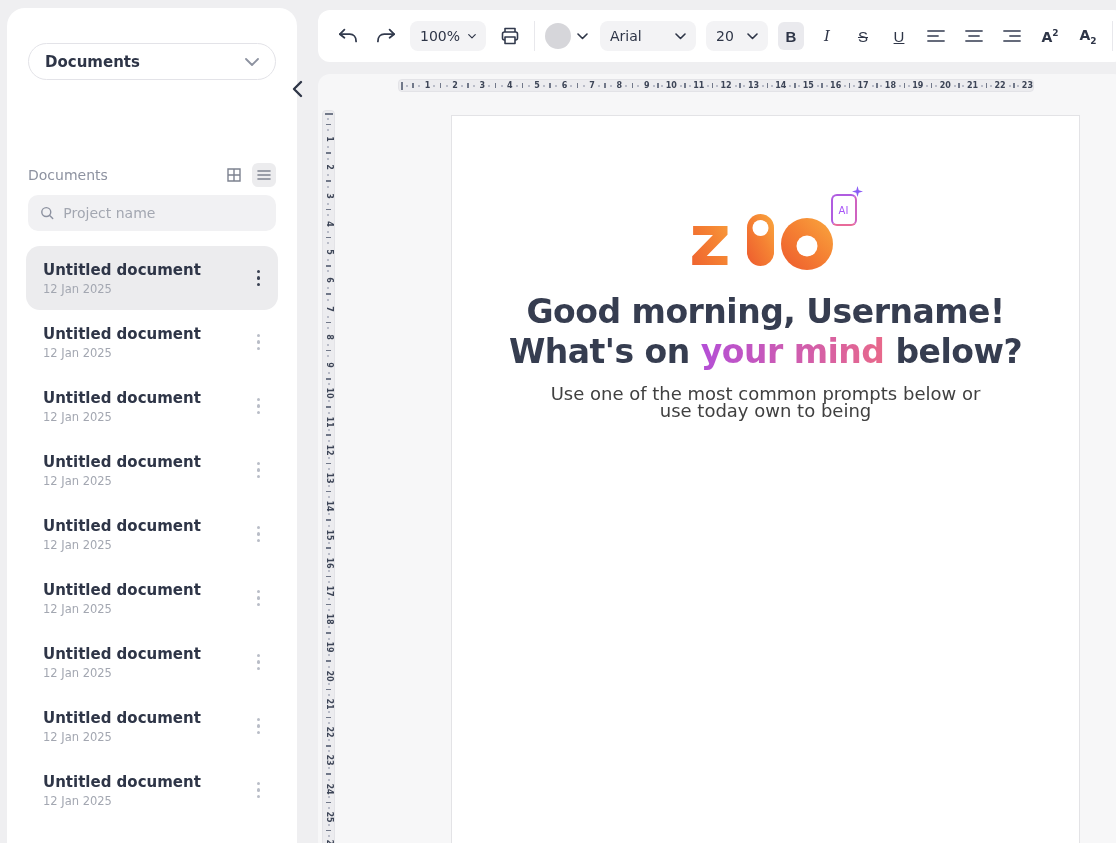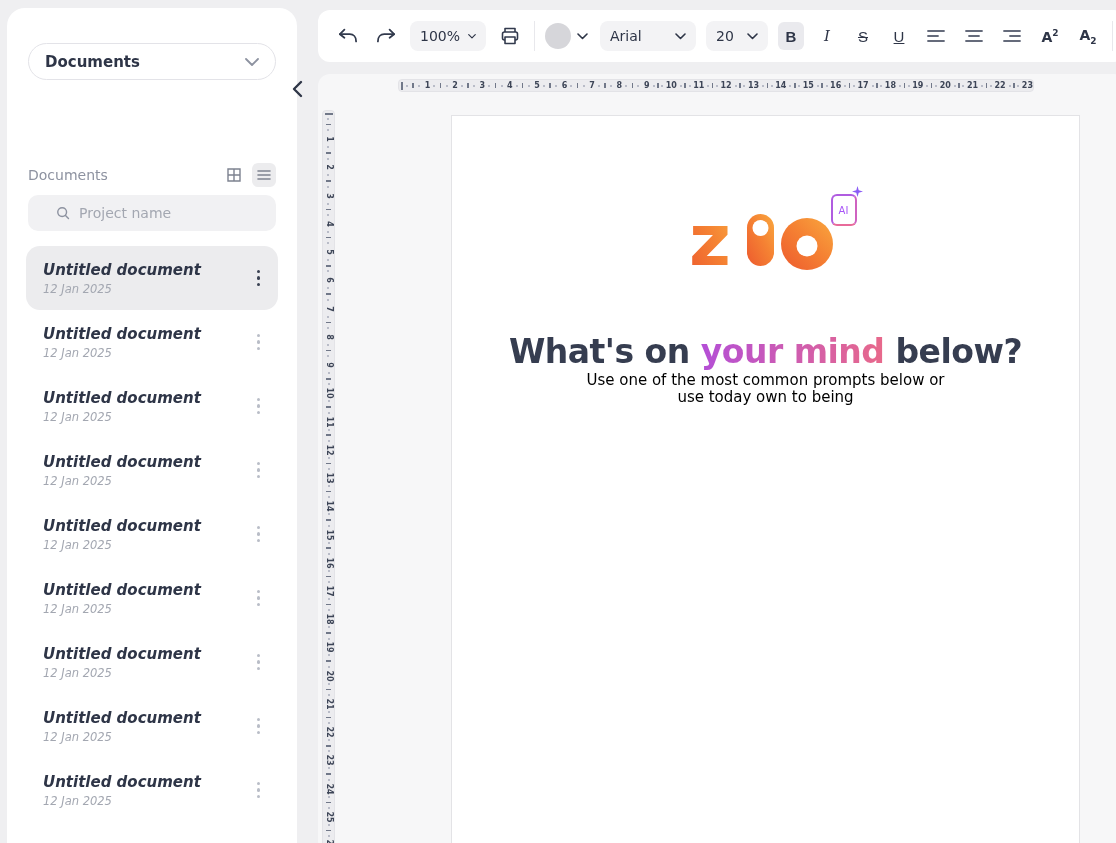--- a/index.html
+++ b/index.html
@@ -20,25 +20,25 @@
                 font-family:"DejaVu Sans",sans-serif; }
   .list-header { position:absolute; left:21px; top:154px; width:248px; height:26px;
                  display:flex; align-items:center; }
   .list-header .lbl { font-size:14px; color:#8d92a0; font-weight:500; }
   .view-icons { margin-left:auto; display:flex; gap:6px; }
   .view-btn { width:24px; height:24px; border-radius:6px; display:flex; align-items:center;
               justify-content:center; cursor:pointer; background:transparent; border:none; }
   .view-btn.active { background:#ececee; }
   .search { position:absolute; left:21px; top:187px; width:248px; height:36px;
             background:#f1f1f3; border-radius:10px; display:flex; align-items:center;
-            padding:0 28px; gap:9px; }
+            padding:0 12px; gap:9px; }
   .search input { border:none; outline:none; background:transparent; font-size:14px;
                   color:#2e3547; width:100%; font-family:"DejaVu Sans",sans-serif; }
   .search input::placeholder { color:#a3a7b1; }
-  .doc-list { position:absolute; left:19px; top:238px; width:252px;font-style:italic; }
+  .doc-list { position:absolute; left:19px; top:238px; width:252px; }
   .doc-item { height:64px; border-radius:14px; display:flex; align-items:center;
               padding:0 14px 0 17px; cursor:pointer; }
   .doc-item.selected { background:#ececee; }
   .doc-item .meta { display:flex; flex-direction:column; gap:3px; }
   .doc-title { font-size:15px; font-weight:700; color:#2e3547; }
   .doc-date { font-size:11.5px; color:#a3a7b1; }
   .kebab { margin-left:auto; display:flex; flex-direction:column; gap:3px; padding:4px;
            background:none; border:none; cursor:pointer; }
   .kebab i { width:3.5px; height:3.5px; border-radius:50%; background:#b9bdc7; }
   .doc-item.selected .kebab i { background:#3a4152; }
@@ -101,21 +101,21 @@
   .logo-wrap { position:relative; display:inline-block; margin-top:92px; width:150px; height:62px; }
   .ai-badge { position:absolute; right:-16px; top:-14px; width:26px; height:32px;
               border:2px solid #b05ce0; border-radius:6px; display:flex; align-items:center;
               justify-content:center; font-size:10px; font-weight:400; color:#a855f7;
               border-bottom-color:#e86a9a; border-right-color:#cf62c0; }
   .ai-spark { position:absolute; right:-22px; top:-22px; color:#8b5cf6; }
   .greeting { margin-top:18px; font-size:33px; line-height:40px; font-weight:700; color:#363d50;
               letter-spacing:-0.5px; }
   .hl { background:linear-gradient(90deg,#b44fd6,#e8698b); -webkit-background-clip:text;
         background-clip:text; color:transparent; }
-  .subtitle { font-size:15px; line-height:17px; color:#000000; font-weight:500; }
+  .subtitle { margin-top:13px; font-size:18px; line-height:17px; color:#404040; font-weight:500; }
 </style>
 </head>
 <body>
 
 <aside class="sidebar">
   <div class="ws-select">
     <span>Documents</span>
     <svg width="14" height="8" viewBox="0 0 14 8">
         <polyline points="1,1 7,7 13,1" fill="none" stroke="#8d92a0" stroke-width="1.8" stroke-linecap="round" stroke-linejoin="round"></polyline>
       </svg>
@@ -645,21 +645,21 @@
         <circle cx="69.5" cy="20" r="8" fill="#ffffff"></circle>
         <circle cx="116" cy="36" r="26" fill="url(#lg-orange)"></circle>
         <circle cx="116" cy="38" r="10.5" fill="#ffffff"></circle>
       </svg>
       <span class="ai-badge">AI</span>
       <svg class="ai-spark" width="11" height="11" viewBox="0 0 10 10">
           <path d="M5 0 L6.1 3.9 L10 5 L6.1 6.1 L5 10 L3.9 6.1 L0 5 L3.9 3.9 Z" fill="#8b5cf6"></path>
         </svg>
     </div>
     <h1 class="greeting">
-      <br>
+      <span>Good morning, Username!</span><br>
       <span>What's on </span><span class="hl">your mind</span><span> below?</span>
     </h1>
     <p class="subtitle">
       <span>Use one of the most common prompts below or</span><br>
       <span>use today own to being</span>
     </p>
   </div>
 </main>
 
 </body></html>

